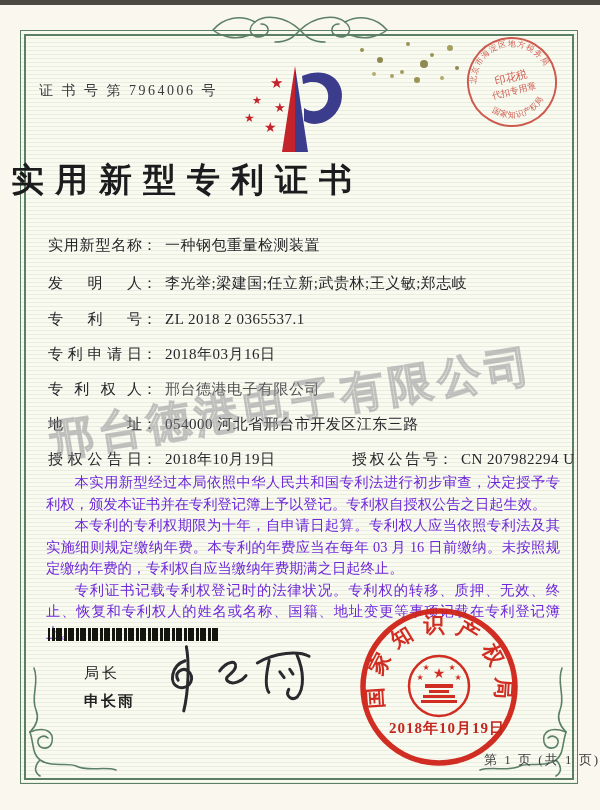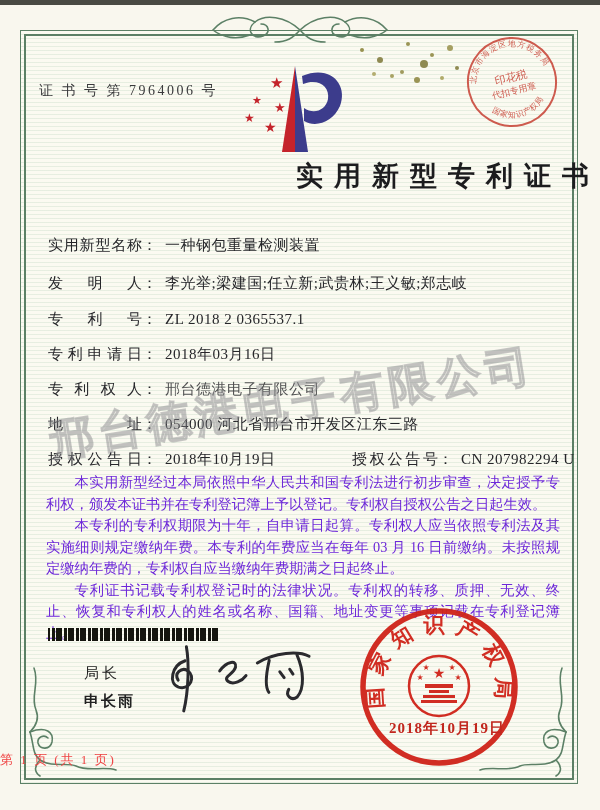--- a/index.html
+++ b/index.html
@@ -7,21 +7,21 @@
   .canvas{position:relative;width:600px;height:810px;overflow:hidden;background:#f9f7ee;}
   .scan-edge-top{position:absolute;top:0;left:0;right:0;height:5px;background:#4a4a43;}
   .frame{position:absolute;left:20px;top:30px;width:556px;height:752px;
          border:1.5px solid #5c8066;
          background:
            repeating-linear-gradient(0deg, rgba(150,190,160,.20) 0 1px, rgba(250,250,243,0) 1px 4px),
            #fbfaf1;}
   .frame::before{content:"";position:absolute;inset:3px;border:2.5px solid #5c8066;}
   .orn{position:absolute;pointer-events:none;}
   .cert-no{position:absolute;left:39px;top:82px;font-size:14px;letter-spacing:2.5px;color:#3a3a3c;}
-  .title{position:absolute;left:0;right:0;top:158px;text-align:right;font-size:27px;
+  .title{position:absolute;left:0;right:0;top:158px;text-align:left;font-size:33px;
          font-weight:600;letter-spacing:11px;text-indent:11px;color:#1c1c1e;font-family:Liberation Serif, serif;}
   .row{position:absolute;left:48px;font-size:15px;color:#26262a;white-space:nowrap;}
   .flabel{display:inline-block;width:94px;text-align:justify;text-align-last:justify;vertical-align:bottom;}
   .flabel.short{width:86px;}
   .fcolon{margin-right:8px;}
   .fvalue{letter-spacing:.5px;}
   .legal{position:absolute;left:46px;top:472px;width:514px;font-size:14.3px;line-height:21.5px;
          color:#6d28d9;text-align:justify;}
   .legal p{margin:0;text-indent:2em;}
   .barcode{position:absolute;left:48px;top:628px;width:172px;height:13px;
@@ -30,22 +30,22 @@
       repeating-linear-gradient(90deg,#15150f 0 1px,transparent 1px 6px),
       repeating-linear-gradient(90deg,transparent 0 9px,#15150f 9px 12px);}
   .director-title{position:absolute;left:84px;top:664px;font-size:15px;font-weight:400;
       letter-spacing:3px;color:#222;font-family:"Liberation Sans","DejaVu Sans",sans-serif;}
   .director-name{position:absolute;left:84px;top:692px;font-size:15px;font-weight:700;
       letter-spacing:2px;color:#222;font-family:"Liberation Sans","DejaVu Sans",sans-serif;}
   .sig-svg{position:absolute;left:158px;top:640px;transform:rotate(-3deg);}
   .sig-text{position:absolute;left:200px;top:660px;font-size:2px;color:transparent;}
   .seal-date{position:absolute;left:368px;top:719px;width:158px;text-align:center;font-size:15px;
       font-weight:700;color:#c1271e;letter-spacing:1px;white-space:nowrap;}
-  .footer{position:absolute;left:0;right:0;top:751px;text-align:left;font-size:13px;
-      letter-spacing:2px;color:#ef4444;}
+  .footer{position:absolute;left:0;right:0;top:751px;text-align:right;font-size:13px;
+      letter-spacing:2px;color:#404040;}
   .watermark{position:absolute;left:50px;top:412px;width:560px;font-size:44px;letter-spacing:5px;
       font-weight:700;transform:rotate(-9deg);transform-origin:0 50%;white-space:nowrap;
       color:rgba(165,165,165,0.16);-webkit-text-stroke:1.2px rgba(128,128,132,.40);
       font-family:"Liberation Sans","DejaVu Sans",sans-serif;pointer-events:none;}
   .speckles{position:absolute;left:360px;top:48px;width:4px;height:4px;border-radius:50%;background:#97914f;
       box-shadow:18px 10px 0 1px #8f8a52,40px 22px 0 #a09a5e,62px 14px 0 2px #8f8a52,
       80px 28px 0 #b0aa6a,55px 30px 0 1px #9a9455,95px 18px 0 #8f8a52,30px 26px 0 #a8a264,
       70px 5px 0 #9a9455,12px 24px 0 #b3ad70,46px -6px 0 #9a9455,88px -2px 0 1px #a59f62;}
   .tax-seal{position:absolute;left:464px;top:34px;transform:rotate(-14deg);opacity:.82;}
   .office-seal{position:absolute;left:356px;top:604px;opacity:.95;}

